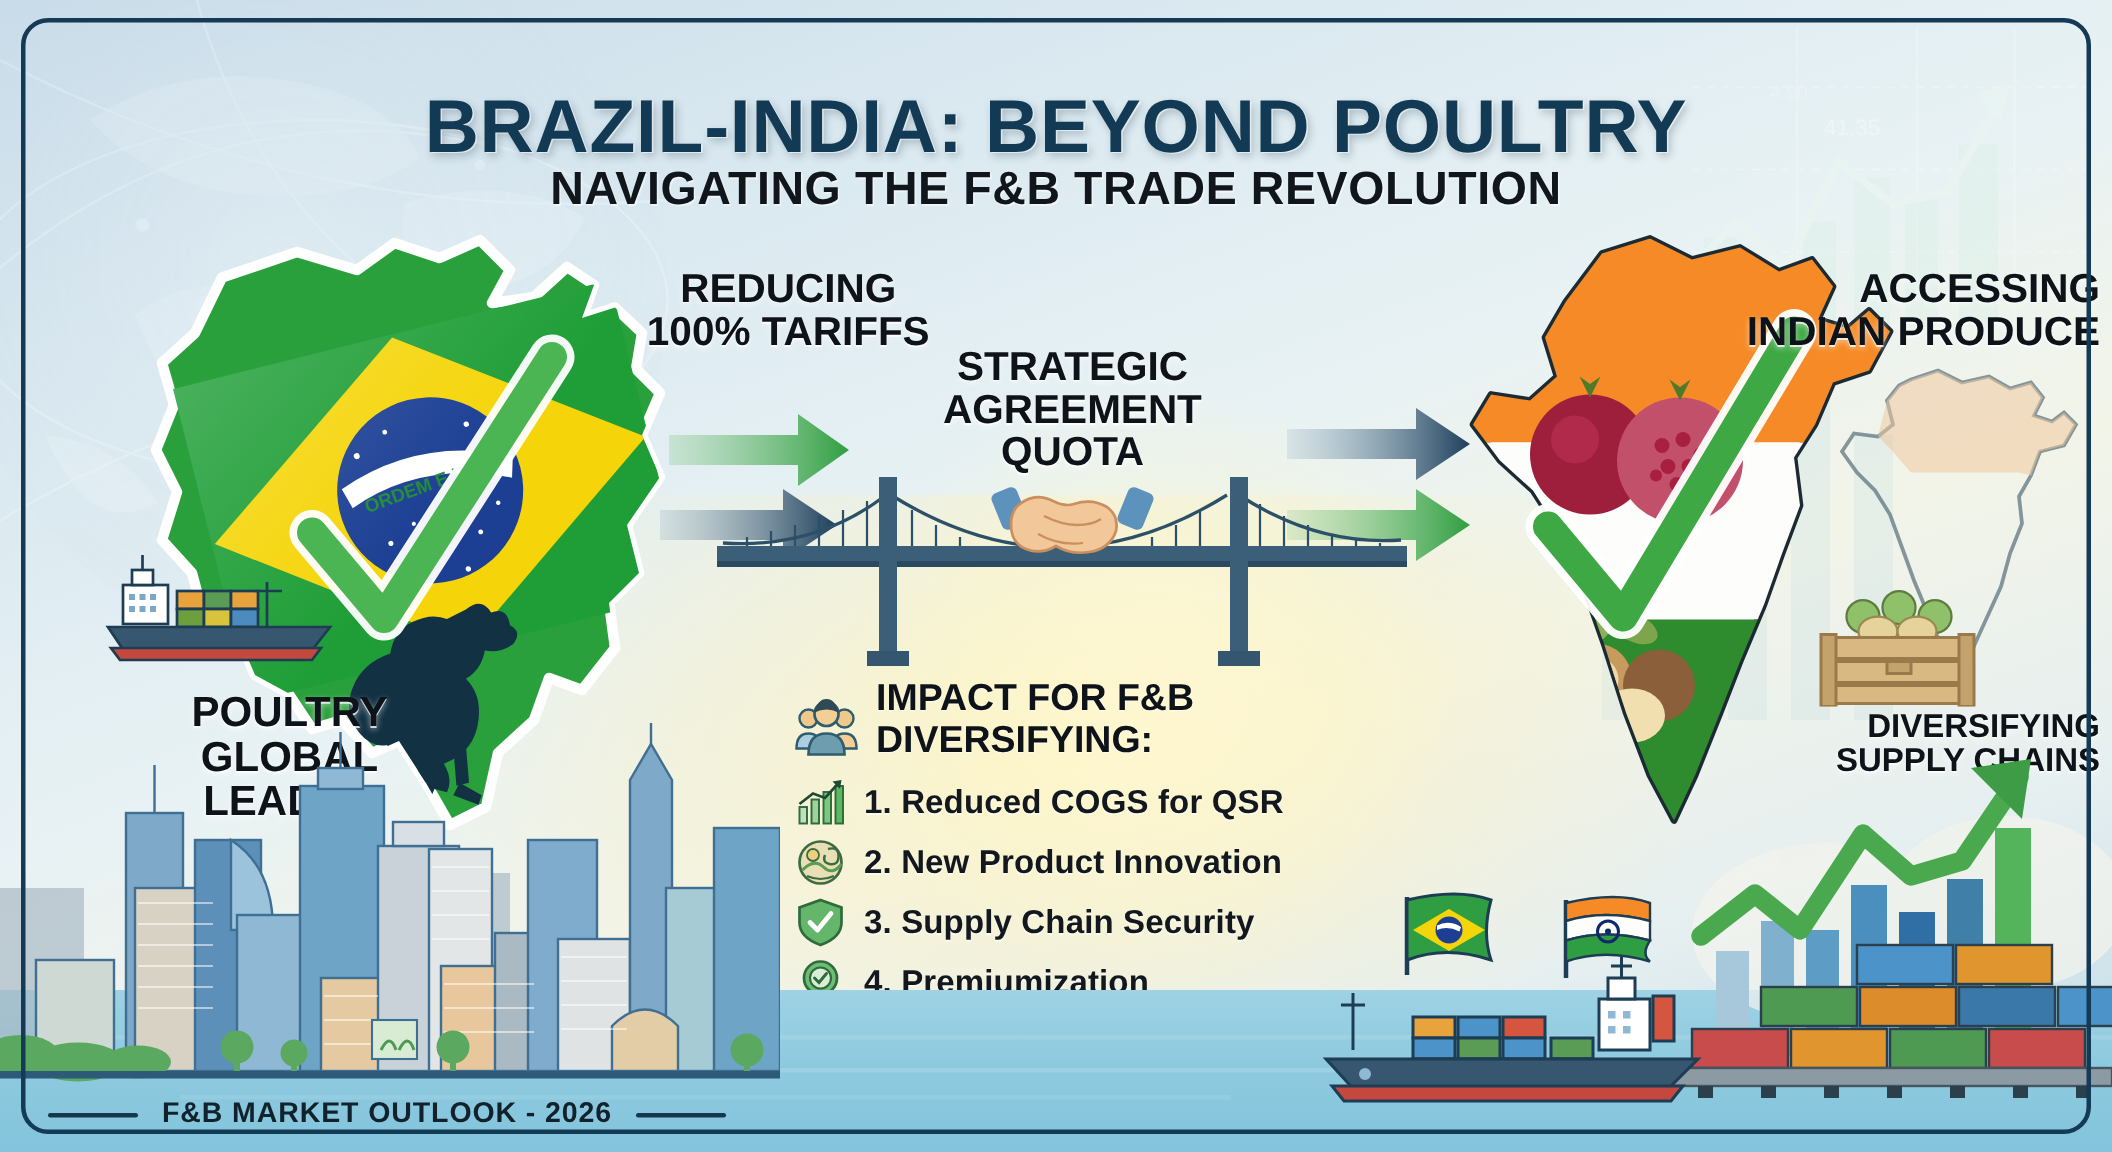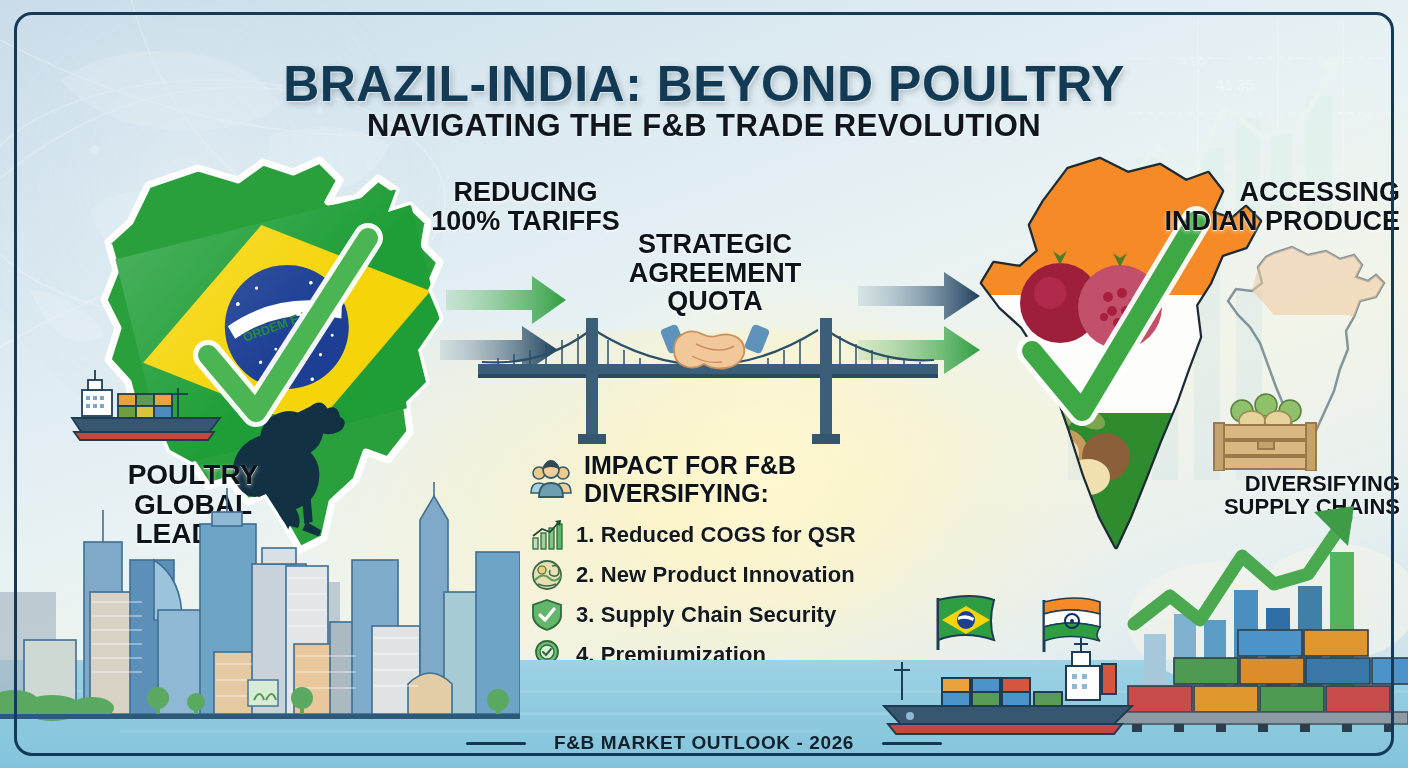--- a/index.html
+++ b/index.html
@@ -44,21 +44,21 @@
   
   .bridge{position:absolute;left:478px;top:300px;width:460px;height:190px;}
   .handshake{position:absolute;left:660px;top:312px;width:110px;height:66px;}
 
   
   .arrows-l{position:absolute;left:440px;top:268px;width:160px;height:112px;}
   .arrows-r{position:absolute;left:858px;top:268px;width:165px;height:112px;}
 
   
   .impact{position:absolute;left:530px;top:452px;width:420px;}
-  .impact-head{display:flex;align-items:center;gap:12px;}
+  .impact-head{display:flex;align-items:flex-end;gap:12px;}
   .impact-head-txt{font-size:25px;font-weight:bold;color:#0d1318;line-height:1.1;
                    text-shadow:0 1px 0 rgba(255,255,255,.6);}
   .impact-list{margin-top:8px;}
   .impact-row{display:flex;align-items:center;gap:12px;height:40px;}
   .impact-row-txt{font-size:22px;font-weight:bold;color:#12181e;letter-spacing:.1px;
                   text-shadow:0 1px 0 rgba(255,255,255,.55);}
   .ico{flex:0 0 auto;}
 
   
   .city{position:absolute;left:0;bottom:36px;width:520px;height:250px;}
@@ -68,21 +68,21 @@
   .ship-left{position:absolute;left:70px;top:368px;width:155px;height:78px;}
   .ship-mid{position:absolute;left:880px;bottom:28px;width:265px;height:150px;}
   .crate{position:absolute;left:1210px;top:385px;width:110px;height:86px;}
 
   
   .water{position:absolute;left:0;bottom:0;width:1408px;height:108px;
          background:linear-gradient(180deg,#9ed2e4 0%,#8ecadf 45%,#83c4dc 100%);}
   .water-line{position:absolute;left:0;height:3px;background:rgba(255,255,255,.45);}
 
   
-  .banner{position:absolute;left:0;right:0;bottom:14px;display:flex;align-items:center;justify-content:center;gap:28px;}
+  .banner{position:absolute;left:0;right:0;bottom:14px;display:flex;align-items:center;gap:16px;padding-left:32px;}
   .banner-txt{font-size:19px;font-weight:bold;color:#12222c;letter-spacing:.6px;}
   .banner-rule{width:60px;height:3px;background:#16384d;border-radius:2px;}
 </style>
 </head>
 <body>
 
 <div id="stage">
 
   <svg class="bg-globe" viewBox="0 0 560 500">
     <defs>

